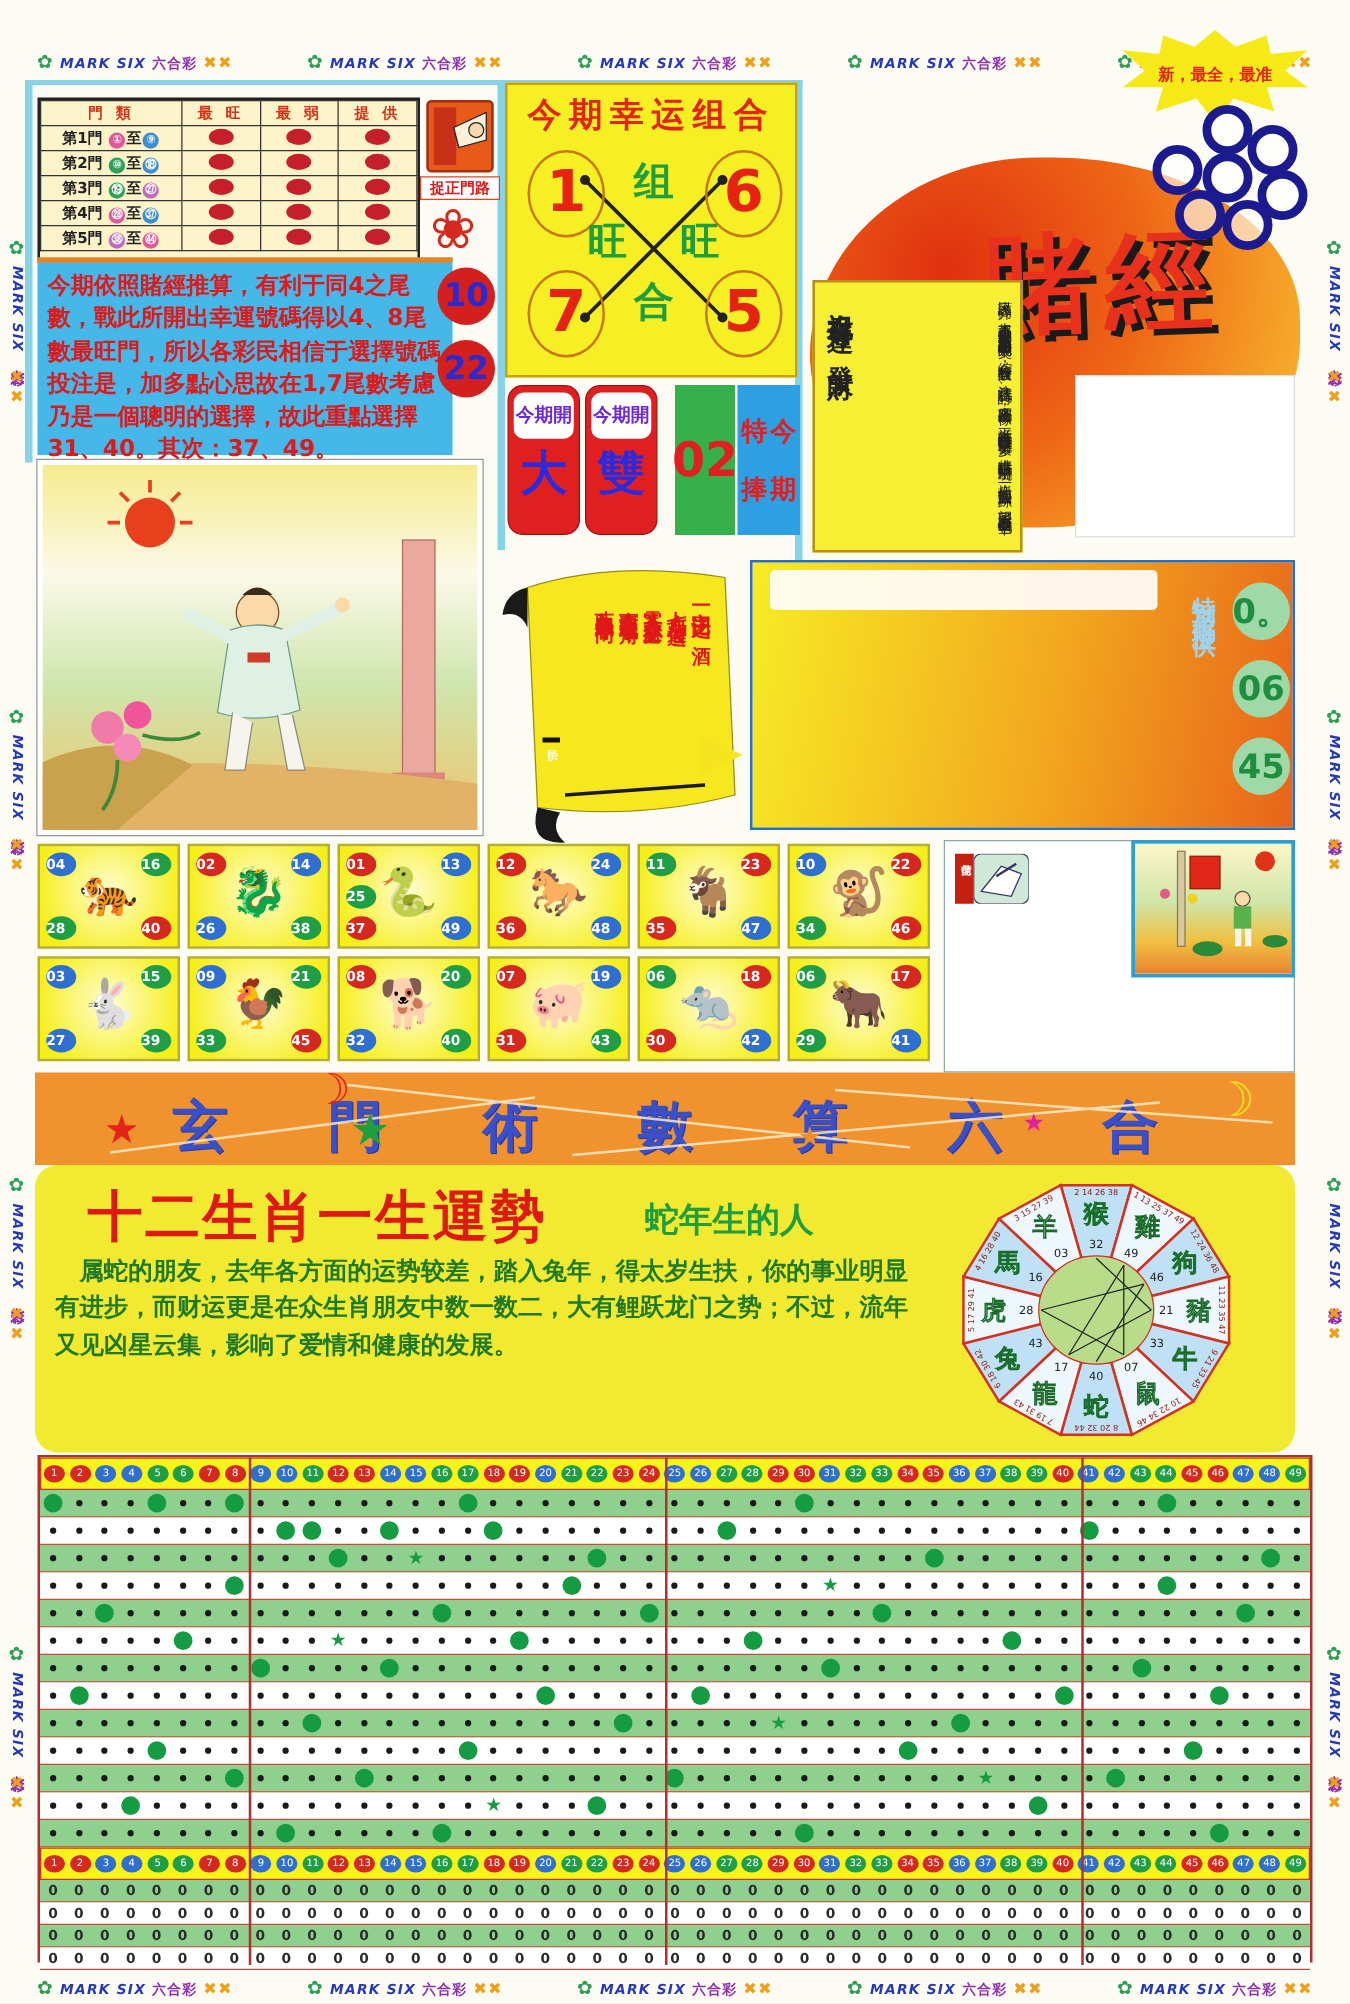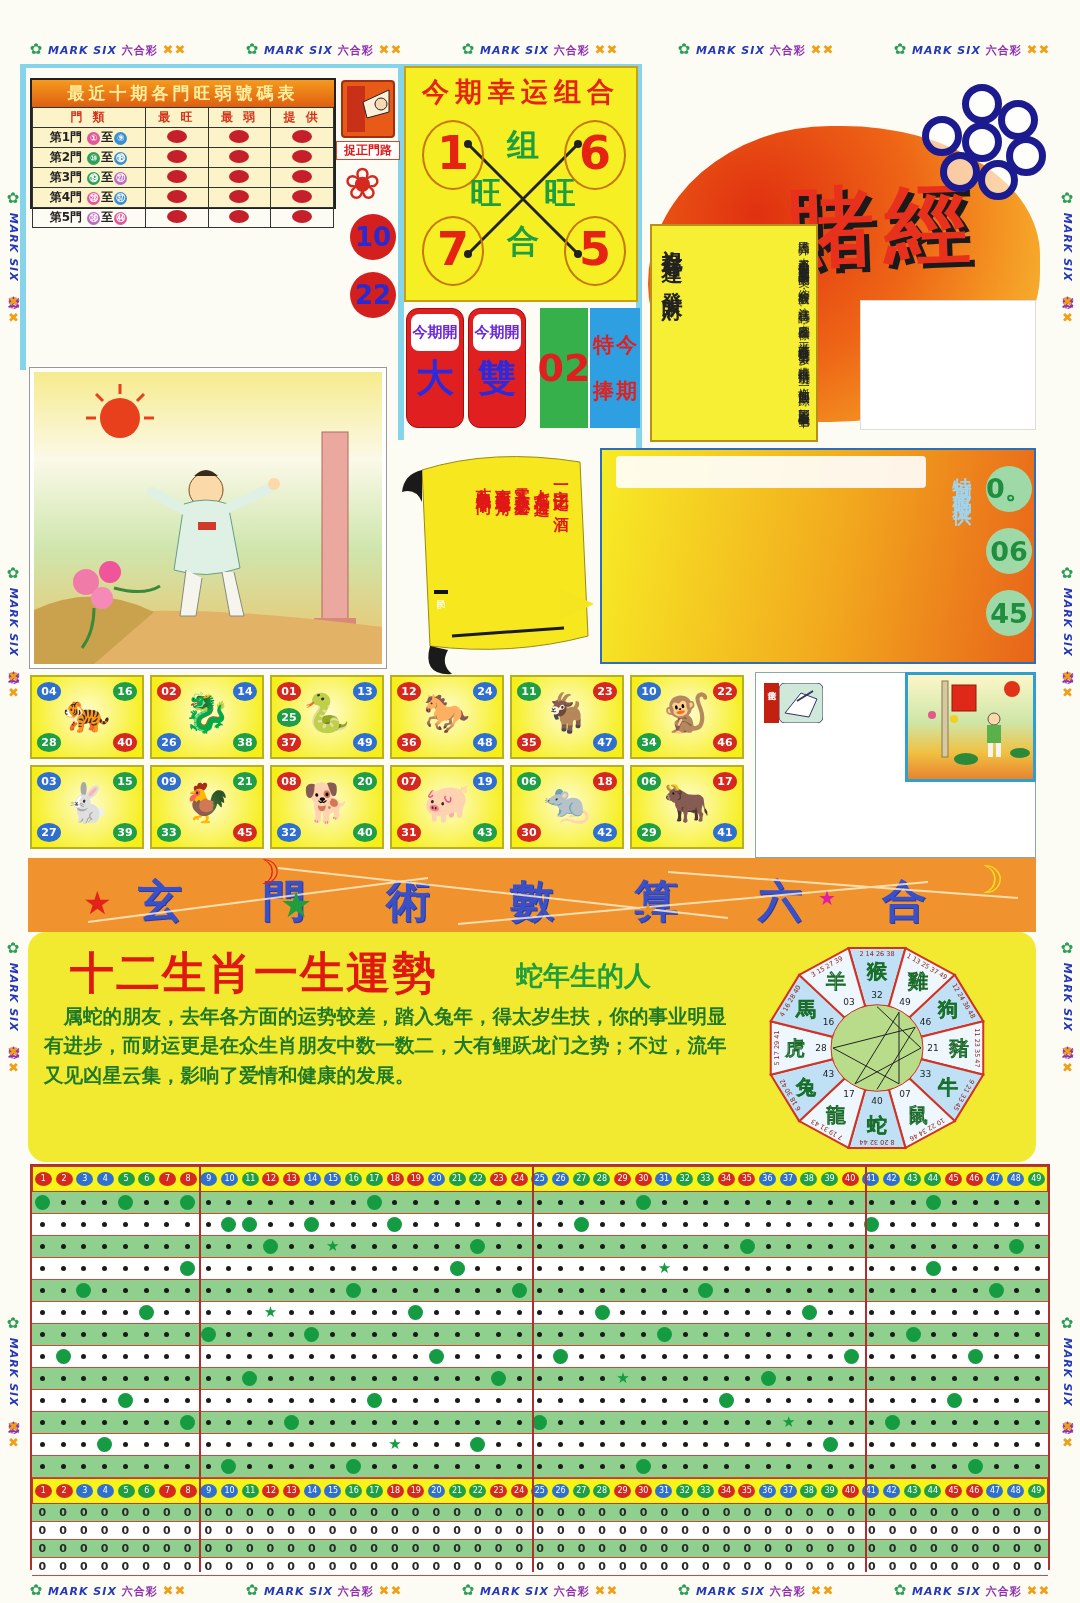--- a/index.html
+++ b/index.html
@@ -67,21 +67,21 @@
   .seal{background:#111;color:#fff;font-size:9px;width:14px;text-align:center;padding:2px 1px;}
   
   .oracle{background:linear-gradient(100deg,#f7ec25 0%,#f2a81e 55%,#e8641a 100%);border:2px solid #2a6fb8;}
   .oracle .txt{color:#1e9e3e;font-weight:bold;font-size:21px;line-height:1.55;}
   .oracle .side{color:#9fd4f0;font-size:19px;font-weight:bold;letter-spacing:6px;}
   .oball{border-radius:50%;background:#9fd9a8;color:#1f8f3f;font-weight:bold;font-size:27px;
          display:flex;align-items:center;justify-content:center;}
   
   .zcard{background:radial-gradient(circle at 50% 45%,#fffdd0 0%,#f6ee18 85%);border:2px solid #b8b020;}
   .zball{position:absolute;width:24px;height:19px;border-radius:50%;color:#fff;font-weight:bold;
-         font-size:11px;text-align:center;line-height:19px;}
+         font-size:11px;line-height:19px;}
   .zanimal{position:absolute;left:0;right:0;top:14px;text-align:center;font-size:38px;}
   .stampbox{display:flex;}
   .stamp-txt{writing-mode:vertical-rl;color:#fff;background:#c42010;font-size:9px;padding:1px;}
   
   .banner{background:#f0922e;overflow:hidden;}
   .banner-chars{display:flex;justify-content:space-around;padding:0 70px;
                 color:#3a50c8;font-size:44px;font-weight:bold;margin-top:14px;
                 text-shadow:1px 1px 0 #2a3aa0;}
   
   .fortune{background:#f2ea30;border-radius:18px;}
@@ -187,21 +187,20 @@
     <span class="blh">六合彩</span>
     <span class="bxx">✖✖</span></span>
     </div>
 
   <div class="abs cyan" style="left:20px;top:64px;width:622px;height:4px;"></div>
   <div class="abs cyan" style="left:20px;top:64px;width:6px;height:306px;"></div>
   <div class="abs cyan" style="left:398px;top:64px;width:6px;height:376px;"></div>
   <div class="abs cyan" style="left:636px;top:64px;width:6px;height:384px;"></div>
 
   <div class="abs tbl" style="left:30px;top:78px;width:306px;height:131px;">
-    <div class="tbl-title">最近十期各門旺弱號碼表</div>
     <table>
         <tbody id="tbl-body">
           <tr>
             <th style="width: 112px;">門 類</th>
             <th>最 旺</th>
             <th>最 弱</th>
             <th>提 供</th>
           </tr>
           <tr>
             <td class="lab">第1門 <span class="cnum" style="background:#e0589a">①</span>至<span class="cnum" style="background:#3a8fd4">⑨</span></td>
@@ -240,20 +239,23 @@
   <div class="abs" style="left:341px;top:80px;width:54px;height:58px;background:#e85a18;border:2px solid #a03010;border-radius:4px;overflow:hidden;">
     <svg width="50" height="54">
       <rect x="4" y="4" width="18" height="46" fill="#c83018"></rect>
       <path d="M20 20 L46 8 L46 30 L24 36 Z" fill="#fdf0d8" stroke="#222"></path>
       <circle cx="38" cy="22" r="6" fill="#f8d8b0" stroke="#222"></circle>
     </svg>
   </div>
   <div class="abs" style="left:336px;top:141px;width:64px;text-align:center;background:#fff;border:1px solid #d42;color:#e01818;font-weight:bold;font-size:12px;">捉正門路</div>
   <div class="abs" style="left:344px;top:158px;font-size:44px;color:#d5281e;">❀</div>
 
+  <div class="abs bluebox" style="left:30px;top:206px;width:332px;height:158px;">
+    <span>今期依照賭經推算，有利于同4之尾數，戰此所開出幸運號碼得以4、8尾數最旺門，所以各彩民相信于選擇號碼投注是，加多點心思故在1,7尾數考慮乃是一個聰明的選擇，故此重點選擇31、40。其次：37、49。</span>
+  </div>
   <div class="abs bigball" style="left:350px;top:214px;width:46px;height:46px;font-size:26px;line-height:46px;">10</div>
   <div class="abs bigball" style="left:350px;top:272px;width:46px;height:46px;font-size:26px;line-height:46px;">22</div>
 
   <div class="abs lucky" style="left:404px;top:66px;width:234px;height:236px;">
     <div class="lucky-title">今期幸运组合</div>
     <svg class="abs" style="left:0;top:34px;" width="234" height="200">
       <line x1="62" y1="42" x2="172" y2="152" stroke="#222" stroke-width="3"></line>
       <line x1="172" y1="42" x2="62" y2="152" stroke="#222" stroke-width="3"></line>
       <circle cx="62" cy="42" r="4" fill="#222"></circle>
         <circle cx="172" cy="42" r="4" fill="#222"></circle>
@@ -288,20 +290,23 @@
 
   <div class="abs blob" style="left:648px;top:126px;width:392px;height:296px;"></div>
   <div class="abs mast-title" style="left:788px;top:168px;">賭經</div>
   <div class="abs whitebox" style="left:860px;top:300px;width:176px;height:130px;"></div>
 
   <div class="abs intro" style="left:650px;top:224px;width:168px;height:218px;">
     <div class="abs v main" style="right:6px;top:6px;height:206px;">護民簡介：本報為了提供彩民幫助彩民讓彩民能夠中獎，綜合分析版面，注意特碼詩、密碼及圖像，平碼有時在特碼中出現繁多，特碼在平碼中出現，抓住一個版面跟踪，望彩民心靈取碼包全中</div>
     <div class="abs v wish" style="left:6px;top:8px;height:202px;">祝君好運，發大財！</div>
   </div>
 
+  <div class="abs burst" style="left:898px;top:24px;width:148px;height:74px;">
+    <span>新，最全，最准</span>
+  </div>
   <div class="abs" style="left:922px;top:84px;width:118px;height:118px;" id="rings">
       <div class="ring" style="left: 40px; top: 0px; width: 26px; height: 26px;"></div>
       <div class="ring" style="left: 76px; top: 16px; width: 26px; height: 26px;"></div>
       <div class="ring" style="left: 84px; top: 52px; width: 26px; height: 26px;"></div>
       <div class="ring" style="left: 56px; top: 76px; width: 26px; height: 26px;"></div>
       <div class="ring" style="left: 18px; top: 68px; width: 26px; height: 26px;"></div>
       <div class="ring" style="left: 0px; top: 32px; width: 26px; height: 26px;"></div>
       <div class="ring" style="left: 40px; top: 38px; width: 26px; height: 26px;"></div>
     </div>
 

